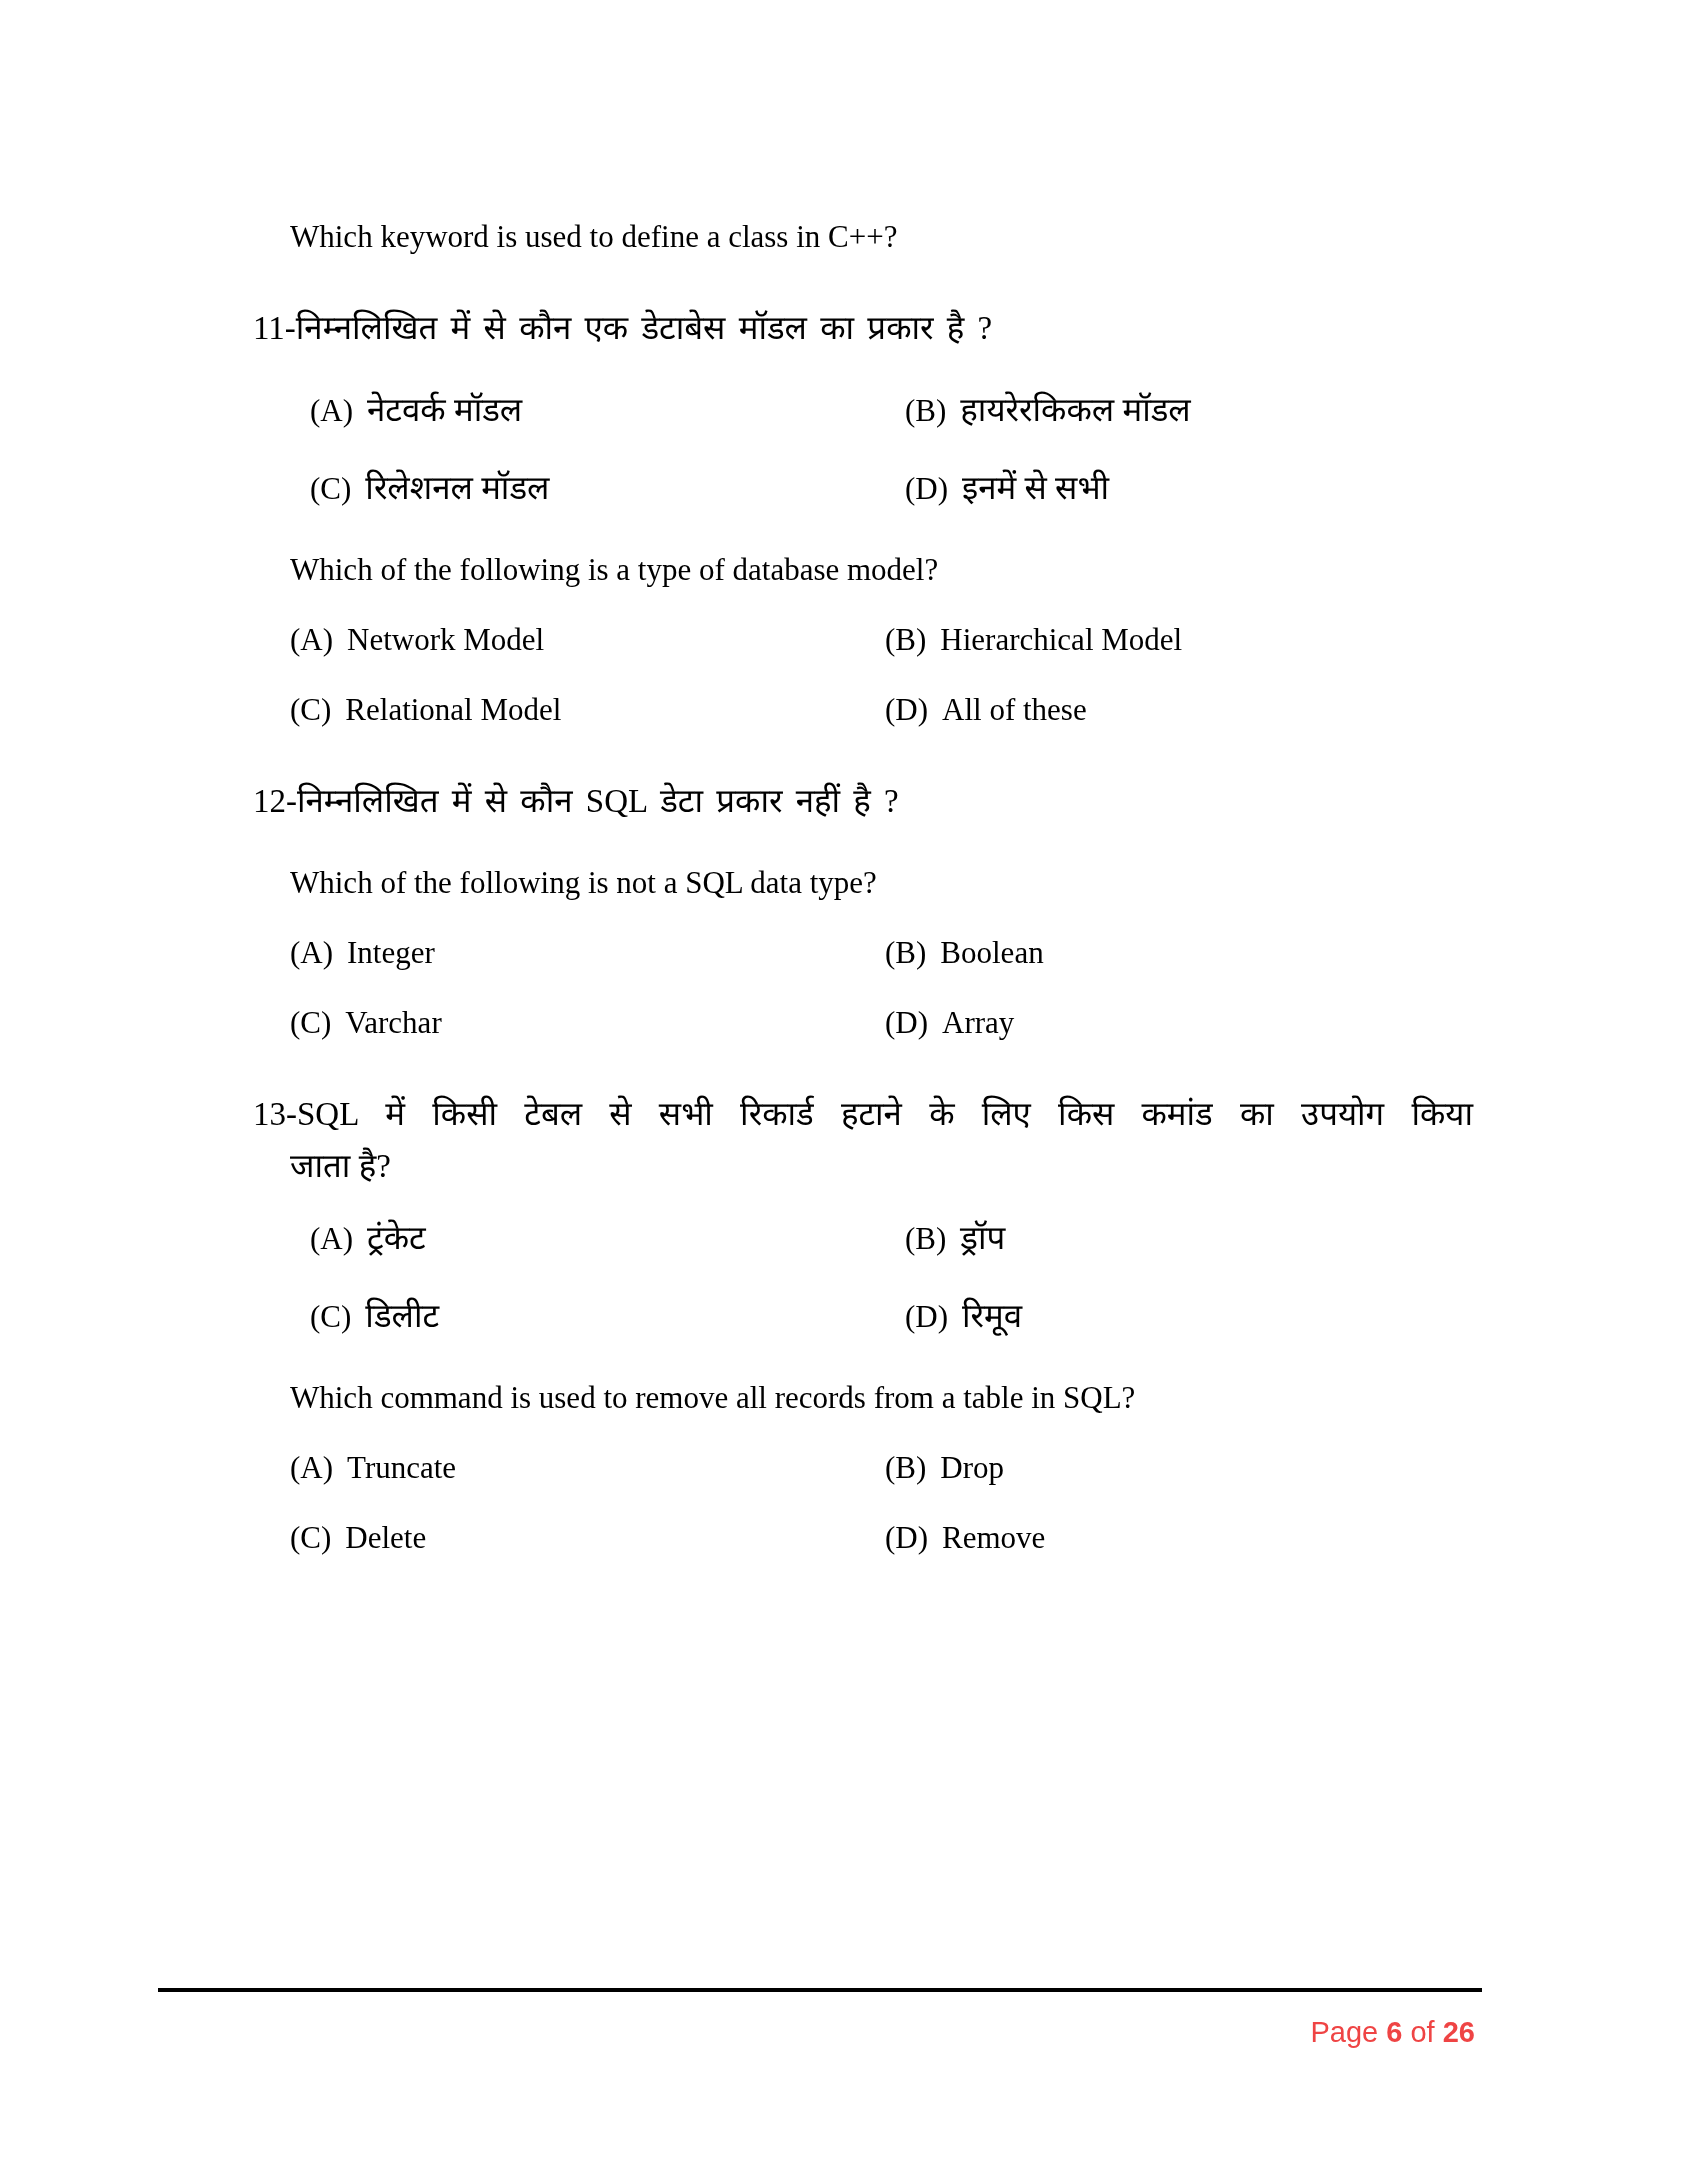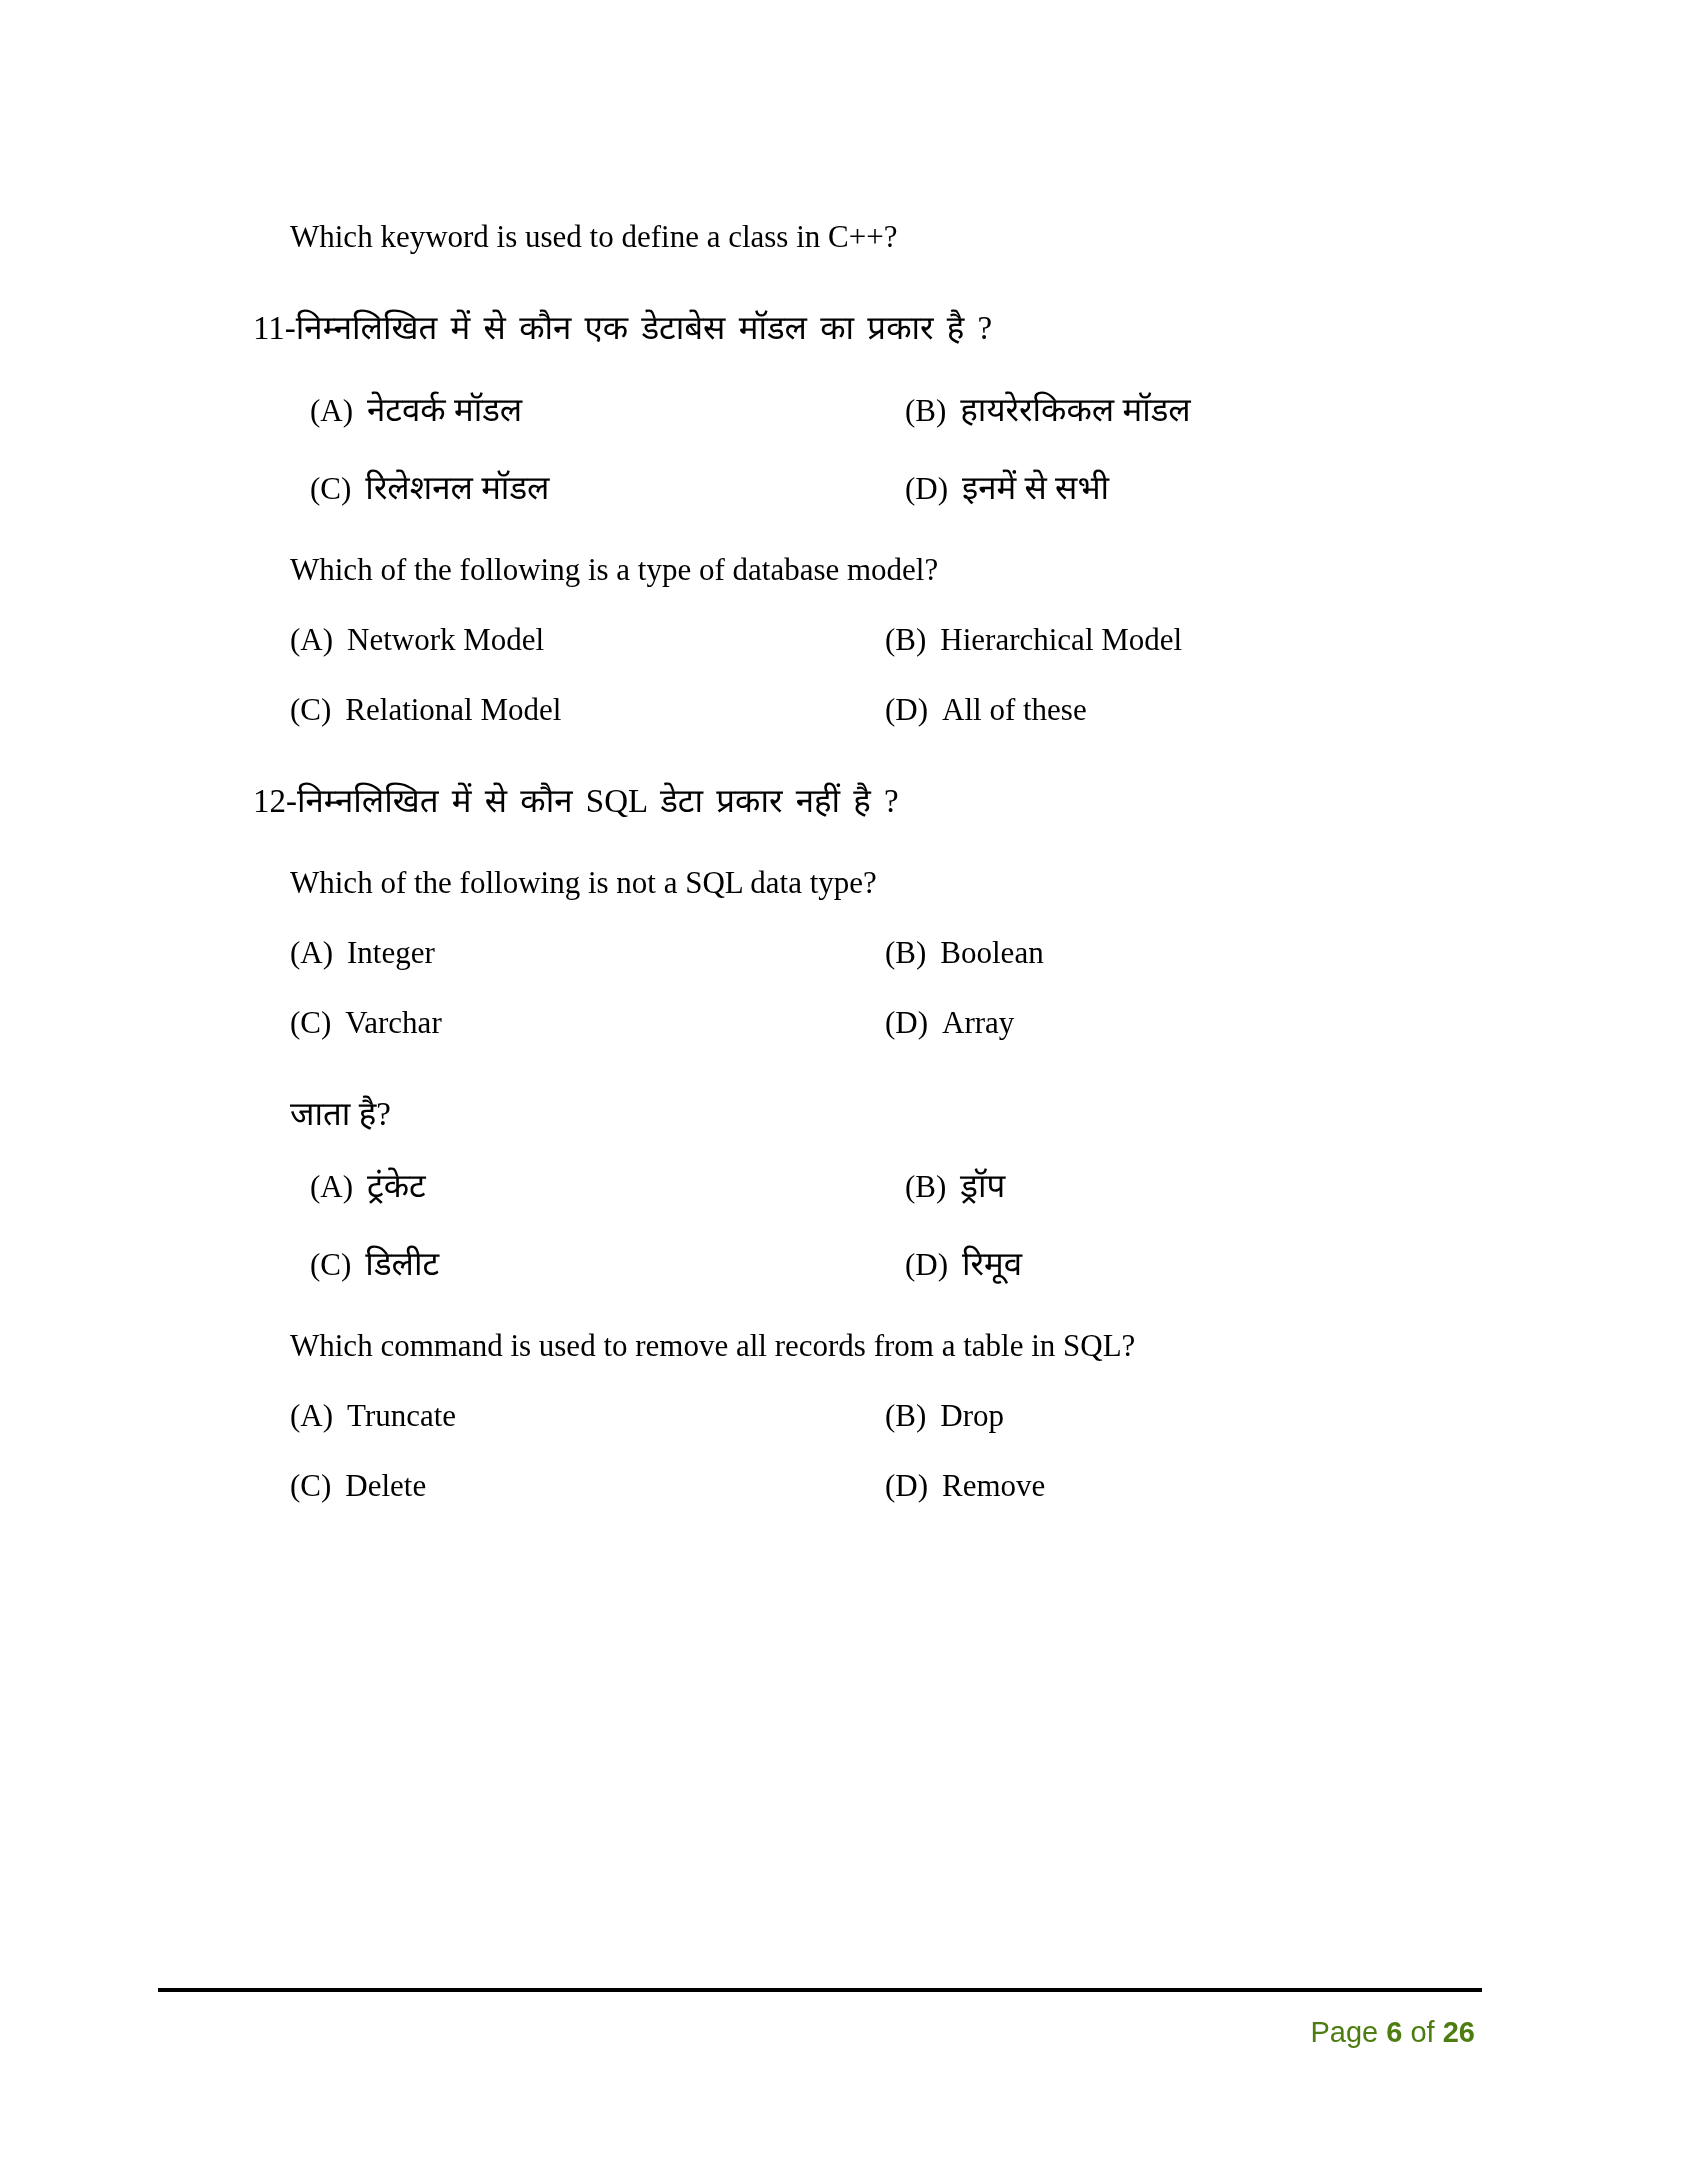--- a/index.html
+++ b/index.html
@@ -55,21 +55,21 @@
     width: 1324px;
     height: 4px;
     background: #000000;
   }
   .footer {
     position: absolute;
     top: 2016px;
     right: 208px;
     font-family: "Liberation Sans", sans-serif;
     font-size: 29px;
-    color: #4d7c0f;
+    color: #ef4444;
   }
   .footer .bold { font-weight: 700; }
   .footer span { display: inline; }
 </style>
 </head>
 <body>
 
 <div class="page">
   <main class="content">
 
@@ -105,20 +105,21 @@
       <div class="q-text en">Which of the following is not a SQL data type?</div>
       <div class="opts">
         <div class="opt en"><span class="opt-label">(A)</span><span class="opt-text">Integer</span></div>
         <div class="opt en"><span class="opt-label">(B)</span><span class="opt-text">Boolean</span></div>
         <div class="opt en"><span class="opt-label">(C)</span><span class="opt-text">Varchar</span></div>
         <div class="opt en"><span class="opt-label">(D)</span><span class="opt-text">Array</span></div>
       </div>
     </section>
 
     <section class="block numbered">
+      <div class="q-head hi q-head-justify"><span class="q-number">13-</span><span class="q-head-text">SQL में किसी टेबल से सभी रिकार्ड हटाने के लिए किस कमांड का उपयोग किया</span></div>
       <div class="hi q-head-line2">जाता है?</div>
       <div class="opts opts-hi">
         <div class="opt hi"><span class="opt-label en">(A)</span><span class="opt-text">ट्रंकेट</span></div>
         <div class="opt hi"><span class="opt-label en">(B)</span><span class="opt-text">ड्रॉप</span></div>
         <div class="opt hi"><span class="opt-label en">(C)</span><span class="opt-text">डिलीट</span></div>
         <div class="opt hi"><span class="opt-label en">(D)</span><span class="opt-text">रिमूव</span></div>
       </div>
     </section>
 
     <section class="block">

